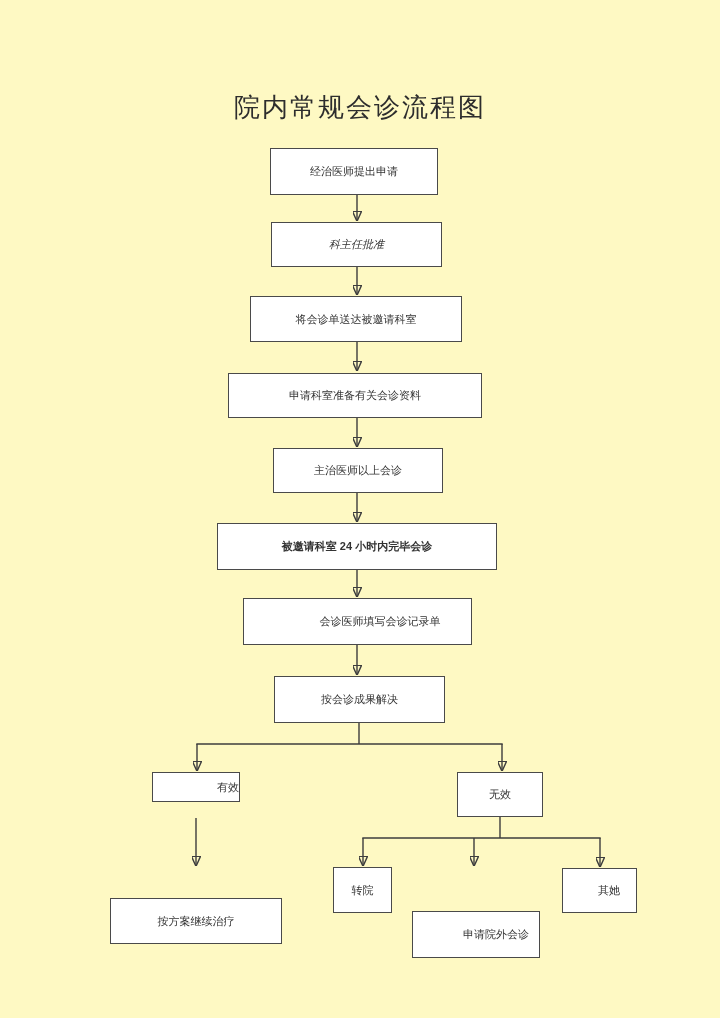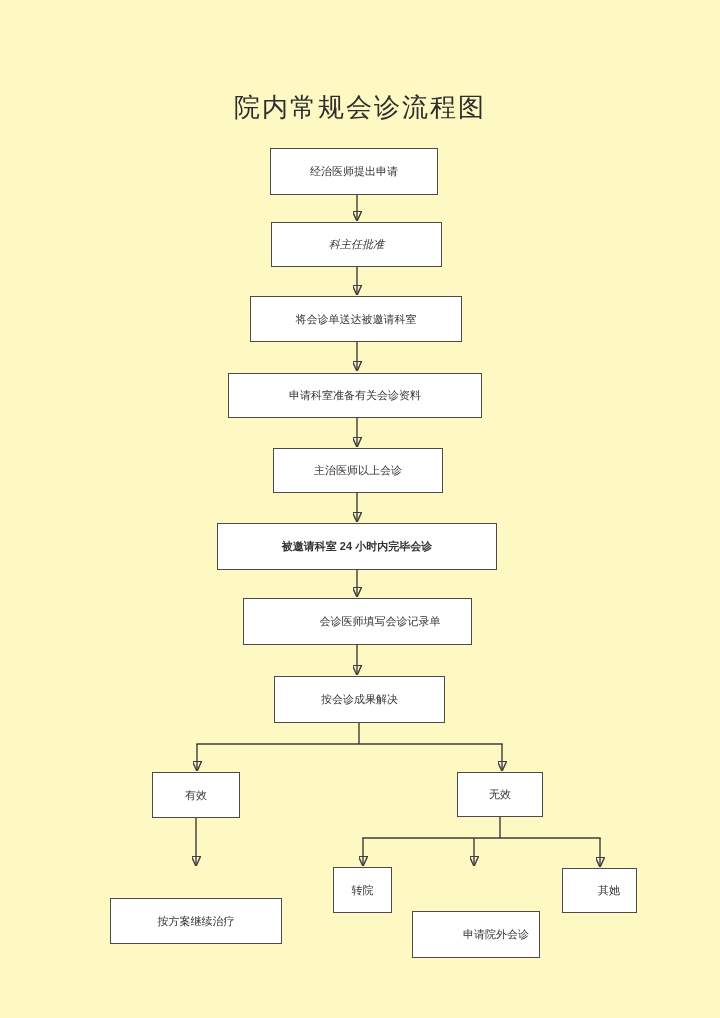--- a/index.html
+++ b/index.html
@@ -115,21 +115,21 @@
   </div>
 
   <div class="node" style="left:243px; top:598px; width:229px; height:47px;padding-left:45px;">
     <span>会诊医师填写会诊记录单</span>
   </div>
 
   <div class="node" style="left:274px; top:676px; width:171px; height:47px;">
     <span>按会诊成果解决</span>
   </div>
 
-  <div class="node" style="left:152px; top:772px; width:88px; height:46px;">
+  <div class="node" style="left:152px; top:772px; width:88px; height:30px;justify-content:flex-end;">
     <span>有效</span>
   </div>
 
   <div class="node" style="left:110px; top:867px; width:172px; height:46px;margin-top:31px;">
     <span>按方案继续治疗</span>
   </div>
 
   <div class="node" style="left:457px; top:772px; width:86px; height:45px;">
     <span>无效</span>
   </div>

